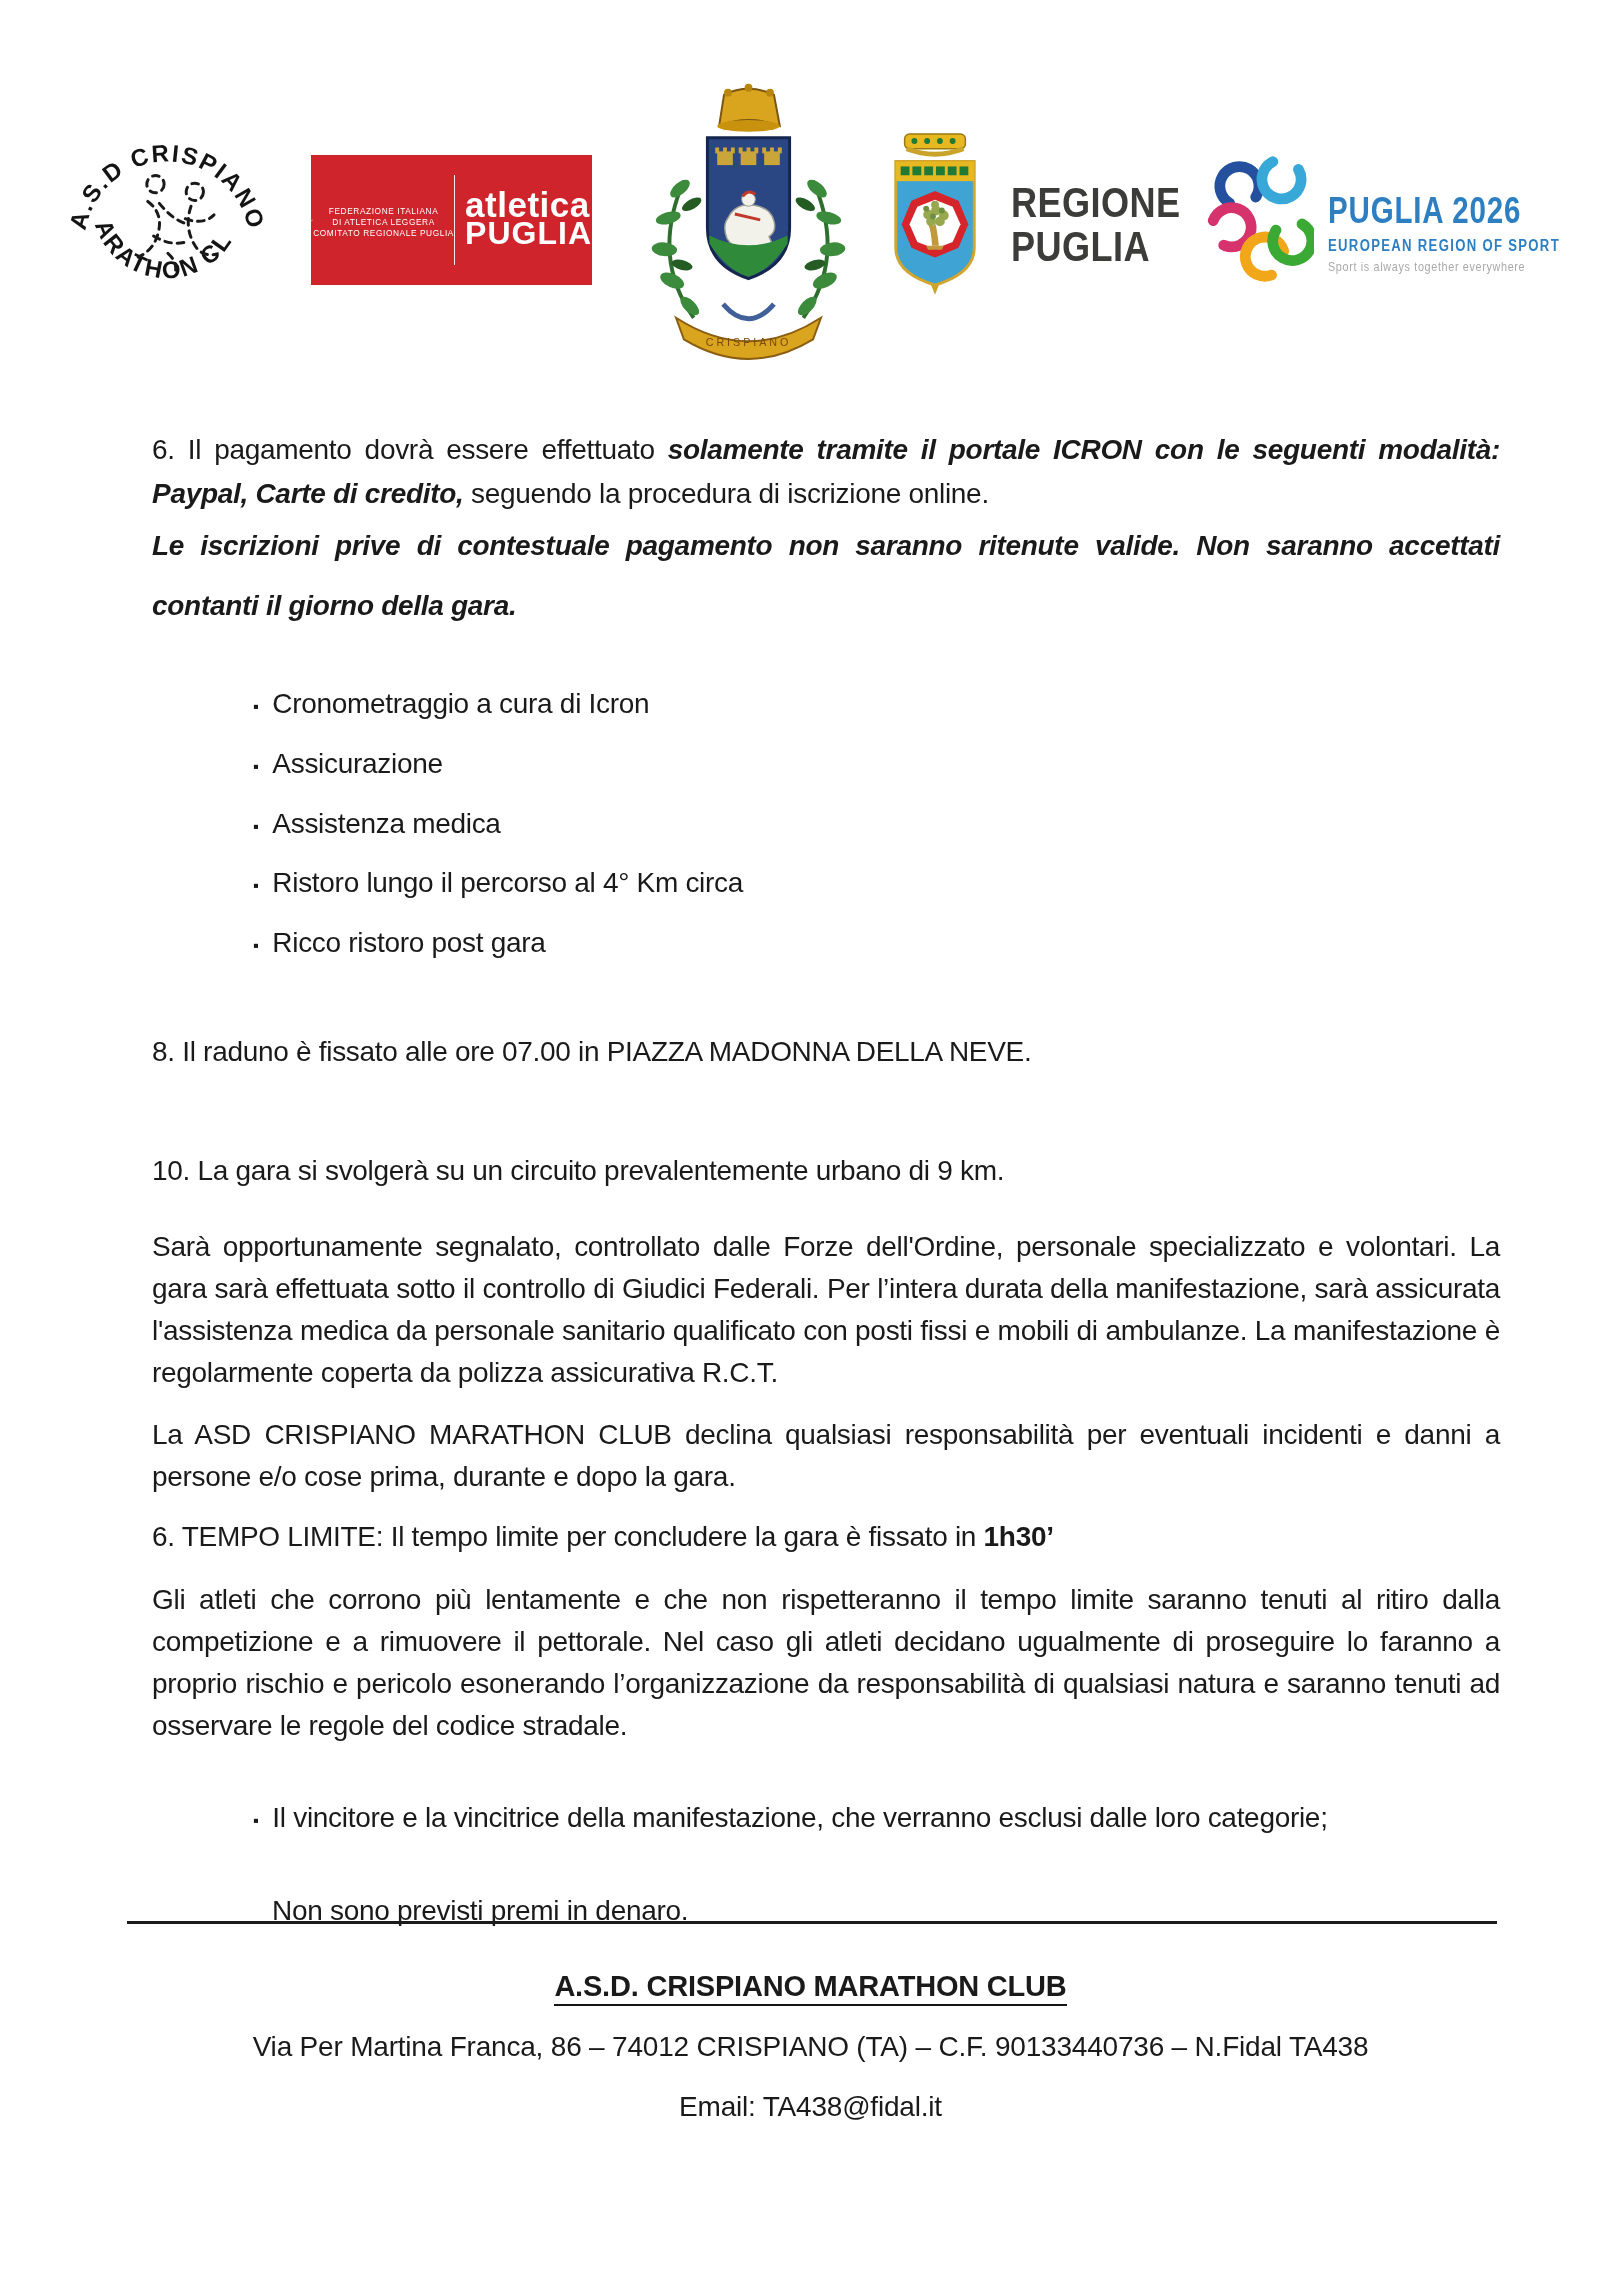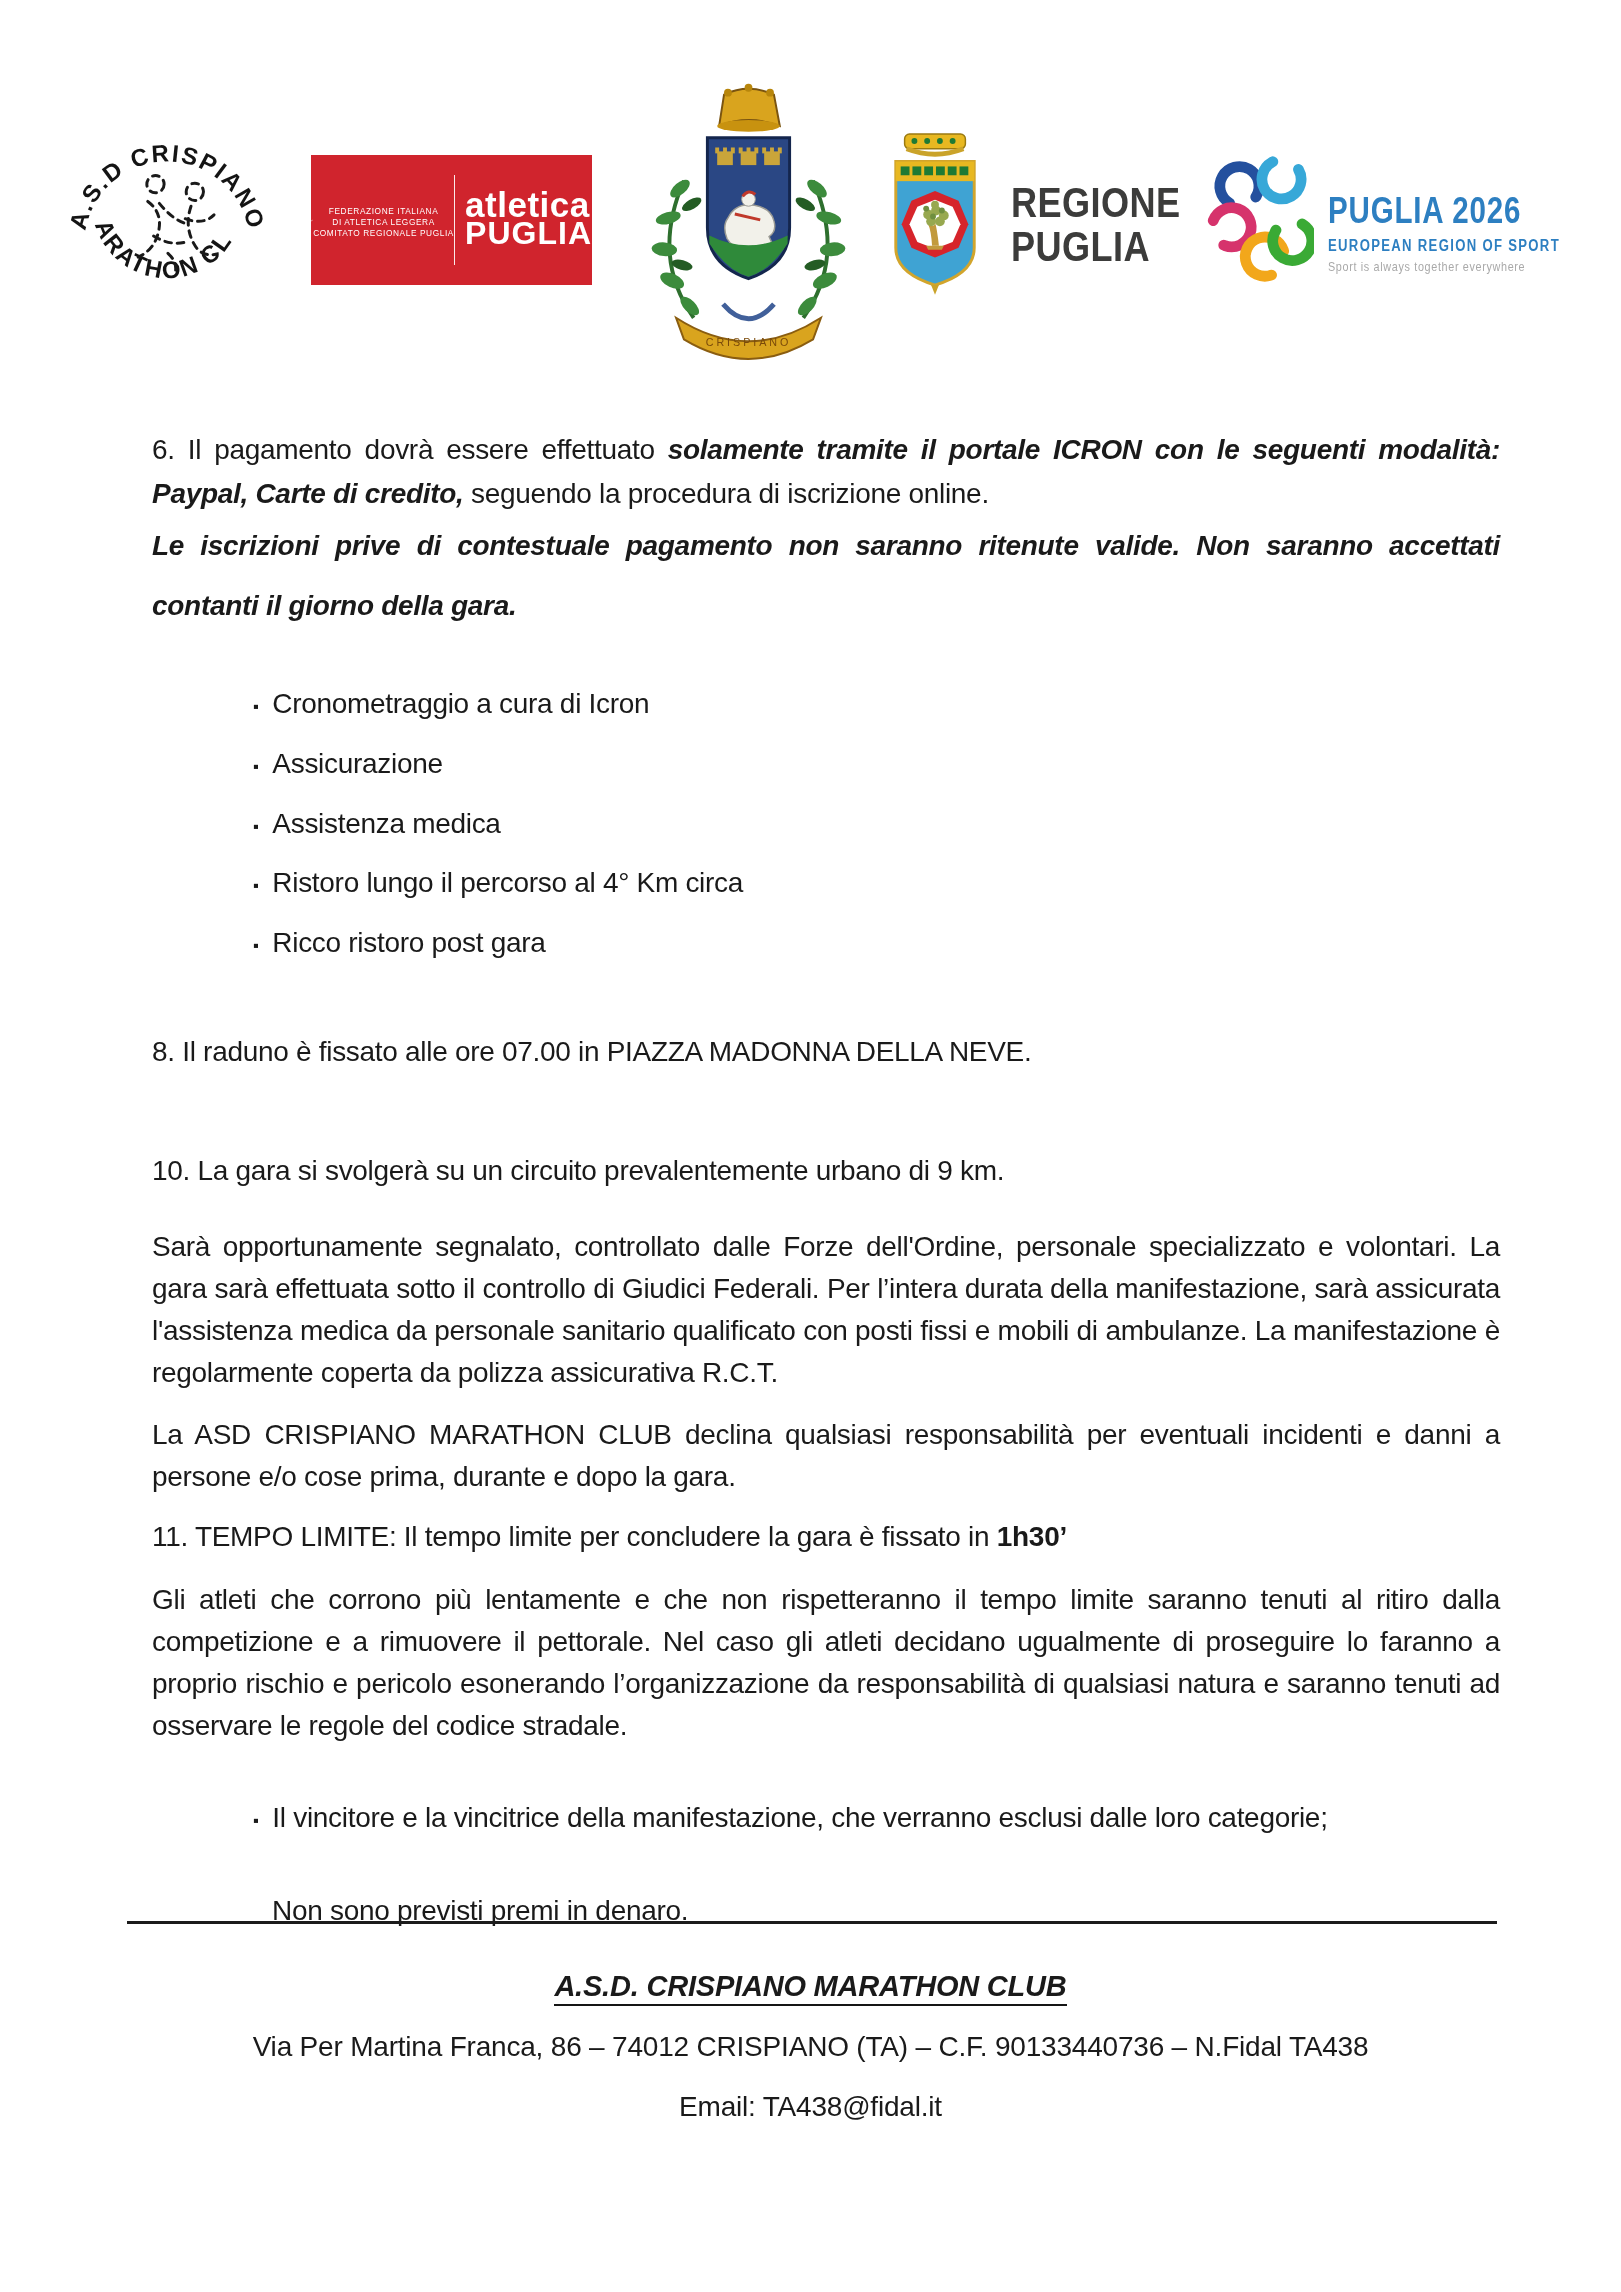--- a/index.html
+++ b/index.html
@@ -46,21 +46,21 @@
   .b{font-weight:bold;}
   #notice{line-height:60px;}
   #safety,#liability{line-height:42px;}
   #tlnote{line-height:42px;}
   .bullet{position:absolute;left:253px;width:1245px;display:flex;font-size:28px;letter-spacing:-0.3px;}
   .bullet .mk{font-size:16.7px;line-height:37px;margin-right:13.7px;}
   
   .rule{position:absolute;left:127px;top:1921px;width:1370px;height:2.9px;background:#1b1b1b;}
   .f-center{position:absolute;left:0;width:100%;text-align:center;font-size:28px;letter-spacing:-0.2px;}
   #ftitle{top:1970px;font-size:29px;}
-  #ftitle span{font-weight:bold;font-style:italic;border-bottom:2.9px solid #151515;padding-bottom:2px;}
+  #ftitle span{font-weight:bold;border-bottom:2.9px solid #151515;padding-bottom:2px;}
   #faddr{top:2031px;}
   #femail{top:2091px;}
 </style>
 </head>
 <body>
 
 <div class="page">
 
   <div class="logoband">
 
@@ -263,21 +263,21 @@
       <span>Ricco ristoro post gara</span>
     </div>
 
   <p class="para" style="top:1002px">8. Il raduno è fissato alle ore 07.00 in PIAZZA MADONNA DELLA NEVE.</p>
   <p class="para" style="top:1121px">10. La gara si svolgerà su un circuito prevalentemente urbano di 9 km.</p>
 
   <p class="para just" id="safety" style="top:1198px">Sarà opportunamente segnalato, controllato dalle Forze dell'Ordine, personale specializzato e volontari. La gara sarà effettuata sotto il controllo di Giudici Federali. Per l’intera durata della manifestazione, sarà assicurata l'assistenza medica da personale sanitario qualificato con posti fissi e mobili di ambulanze. La manifestazione è regolarmente coperta da polizza assicurativa R.C.T.</p>
 
   <p class="para just" id="liability" style="top:1386px">La ASD CRISPIANO MARATHON CLUB declina qualsiasi responsabilità per eventuali incidenti e danni a persone e/o cose prima, durante e dopo la gara.</p>
 
-  <p class="para" style="top:1487px"><span>11. TEMPO LIMITE: Il tempo limite per concludere la gara è fissato in </span><span class="b">1h30’</span></p>
+  <p class="para" style="top:1487px"><span>6. TEMPO LIMITE: Il tempo limite per concludere la gara è fissato in </span><span class="b">1h30’</span></p>
 
   <p class="para just" id="tlnote" style="top:1551px">Gli atleti che corrono più lentamente e che non rispetteranno il tempo limite saranno tenuti al ritiro dalla competizione e a rimuovere il pettorale. Nel caso gli atleti decidano ugualmente di proseguire lo faranno a proprio rischio e pericolo esonerando l’organizzazione da responsabilità di qualsiasi natura e saranno tenuti ad osservare le regole del codice stradale.</p>
 
 
   <div class="bullet" style="top:1802px">
       <span class="mk">▪</span>
       <span>Il vincitore e la vincitrice della manifestazione, che verranno esclusi dalle loro categorie;</span>
     </div>
 
   <p class="para" style="top:1861px;left:272px;width:1225px">Non sono previsti premi in denaro.</p>

